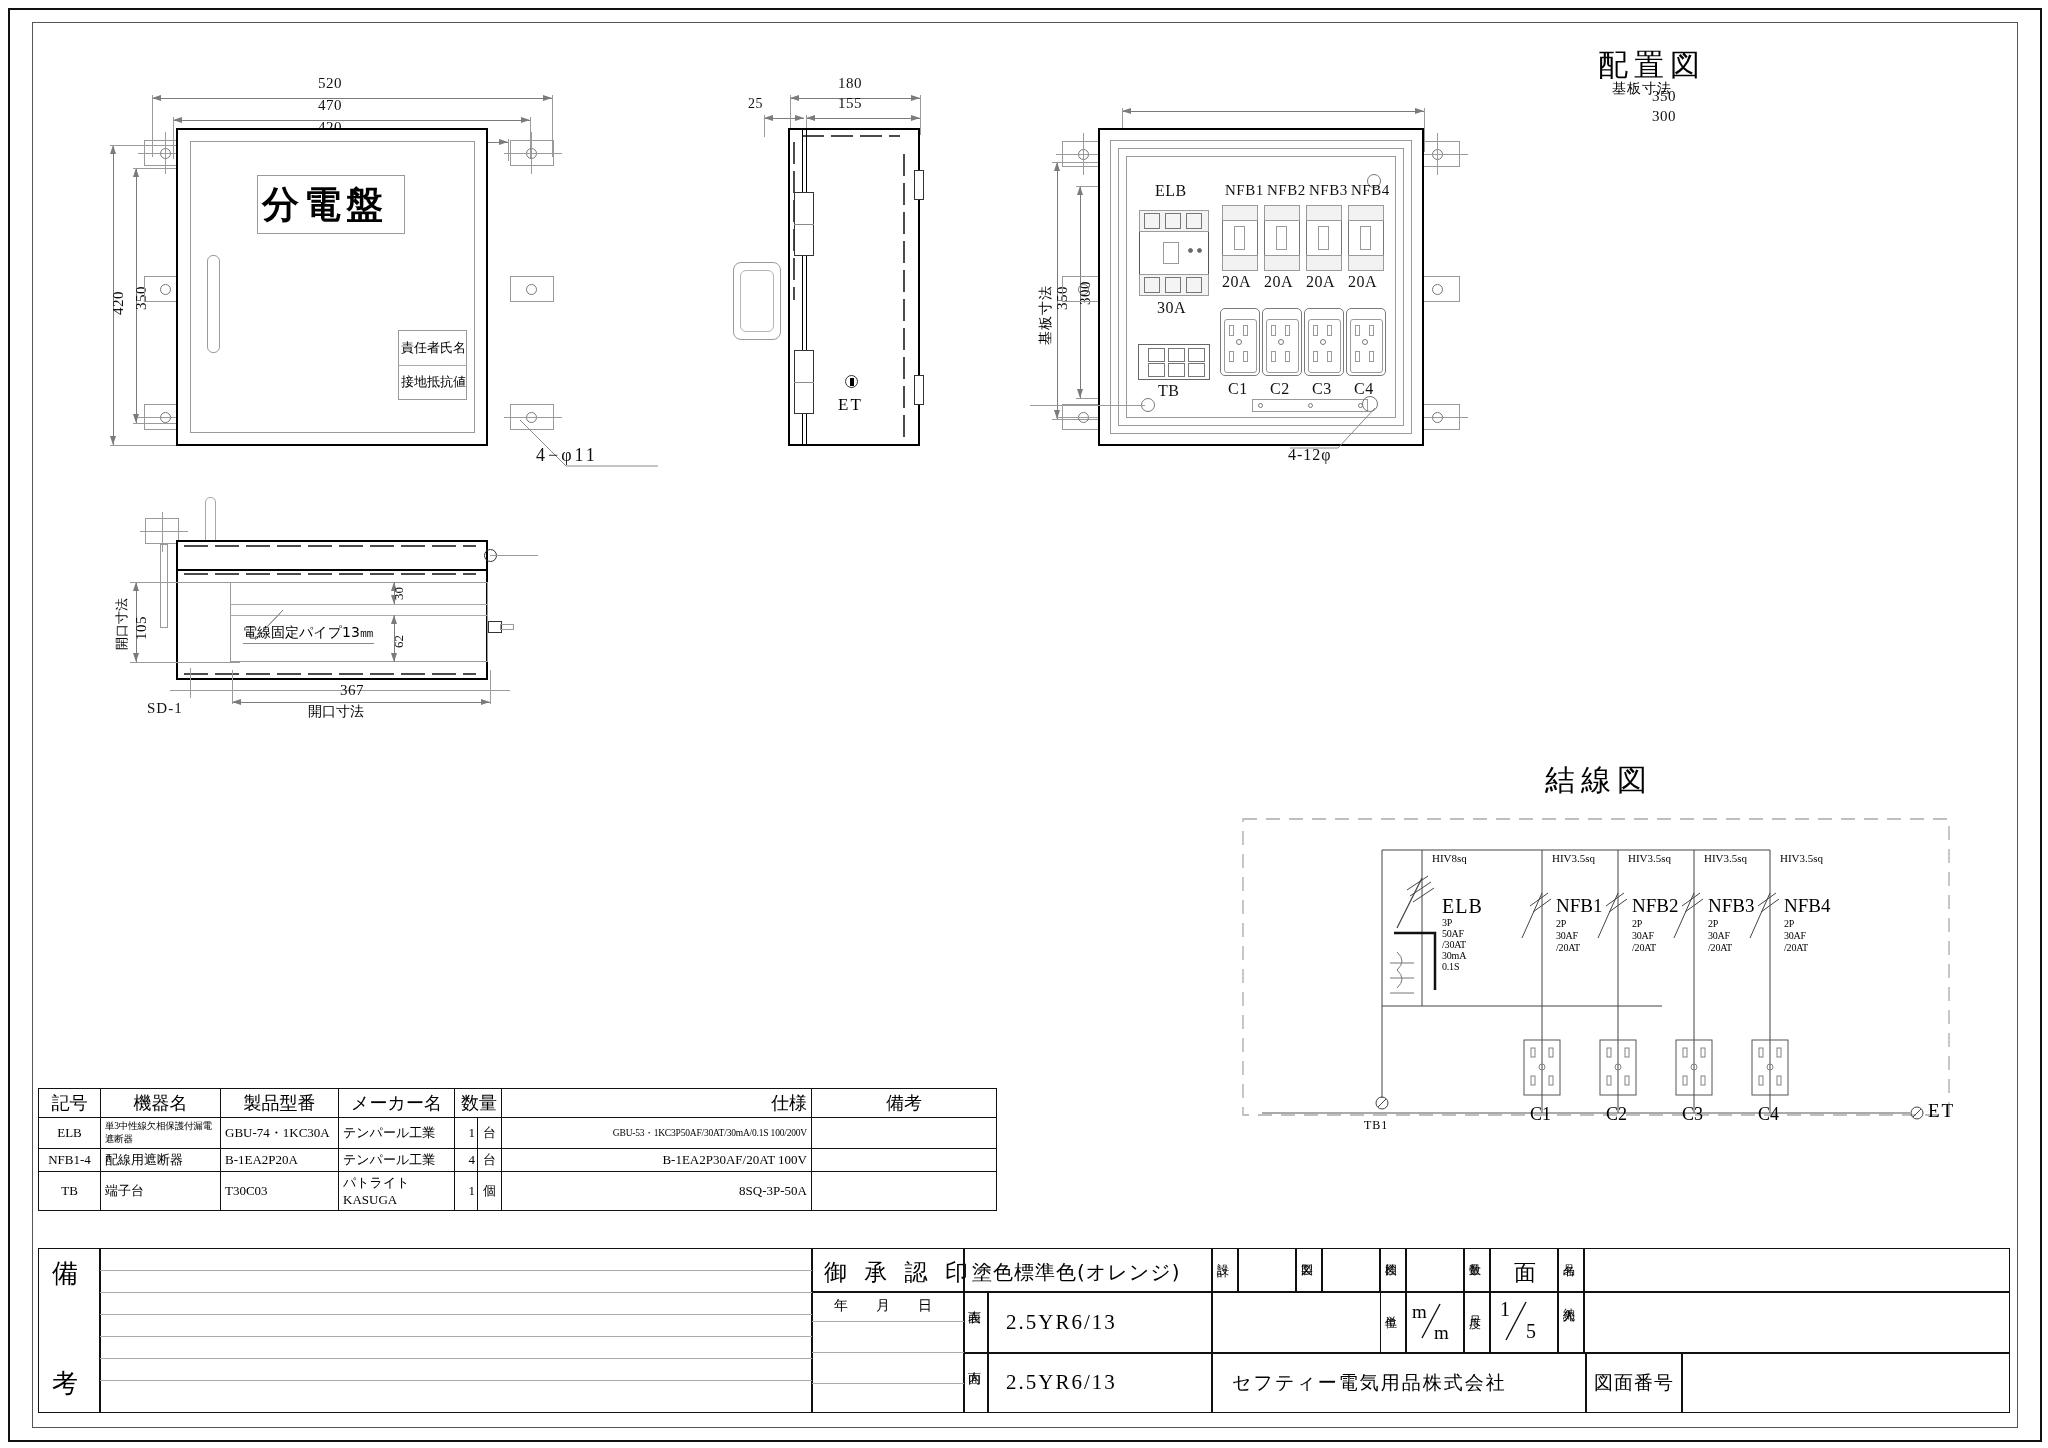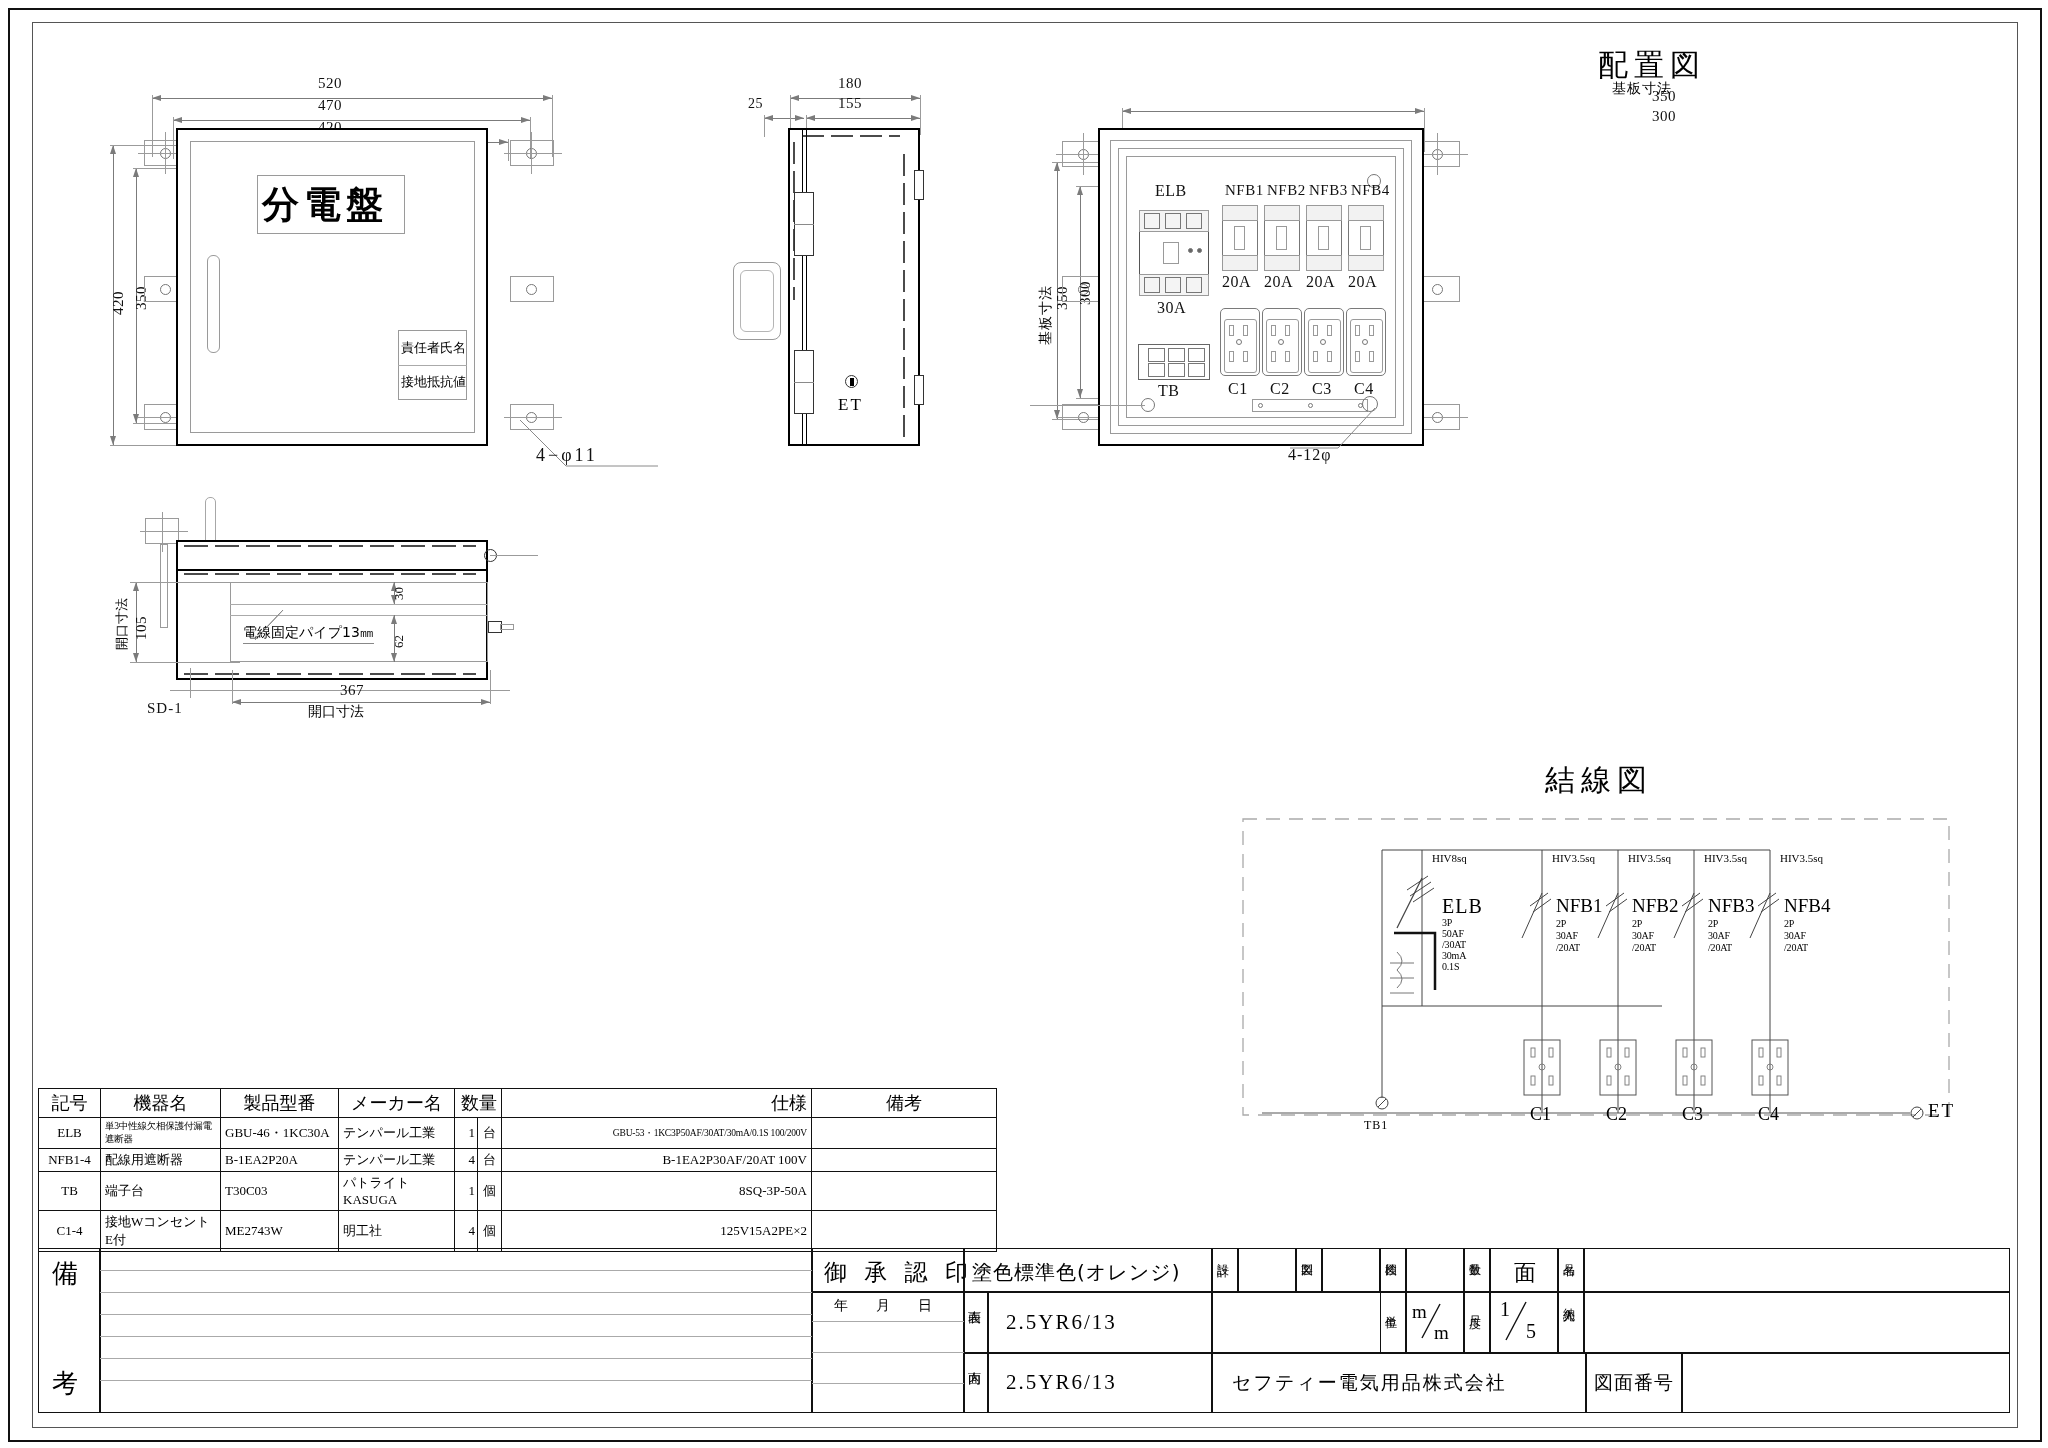--- a/index.html
+++ b/index.html
@@ -568,21 +568,21 @@
         <td class="c-mk">メーカー名</td>
         <td class="c-qty" colspan="2" style="text-align:center;width:47px;">数量</td>
         <td class="c-spec">仕様</td>
         <td class="c-rem">備考</td>
       </tr>
     </thead>
     <tbody>
       <tr>
         <td class="c-sym">ELB</td>
         <td class="c-nm tiny">単3中性線欠相保護付漏電遮断器</td>
-        <td class="c-mdl">GBU-46・1KC30A</td>
+        <td class="c-mdl">GBU-74・1KC30A</td>
         <td class="c-mk">テンパール工業</td>
         <td class="c-qty">1</td>
         <td class="c-unit">台</td>
         <td class="c-spec tiny">GBU-53・1KC3P50AF/30AT/30mA/0.1S 100/200V</td>
         <td class="c-rem"></td>
       </tr>
       <tr>
         <td class="c-sym">NFB1-4</td>
         <td class="c-nm">配線用遮断器</td>
         <td class="c-mdl">B-1EA2P20A</td>
@@ -595,30 +595,20 @@
       <tr>
         <td class="c-sym">TB</td>
         <td class="c-nm">端子台</td>
         <td class="c-mdl">T30C03</td>
         <td class="c-mk">パトライトKASUGA</td>
         <td class="c-qty">1</td>
         <td class="c-unit">個</td>
         <td class="c-spec">8SQ-3P-50A</td>
         <td class="c-rem"></td>
       </tr>
-      <tr>
-        <td class="c-sym">C1-4</td>
-        <td class="c-nm">接地WコンセントE付</td>
-        <td class="c-mdl">ME2743W</td>
-        <td class="c-mk">明工社</td>
-        <td class="c-qty">4</td>
-        <td class="c-unit">個</td>
-        <td class="c-spec">125V15A2PE×2</td>
-        <td class="c-rem"></td>
-      </tr>
     </tbody>
   </table>
 
   <div class="tblock">
 
     <div class="tb-cell" style="left:0;top:0;width:62px;height:165px;"></div>
     <div class="tb-txt jp" style="left:14px;top:8px;font-size:26px;">備</div>
     <div class="tb-txt jp" style="left:14px;top:118px;font-size:26px;">考</div>
     <div class="tb-cell" style="left:62px;top:0;width:712px;height:165px;"></div>
     <div class="ln thin2 ln-h" style="left:62px;top:22px;width:712px;"></div>

